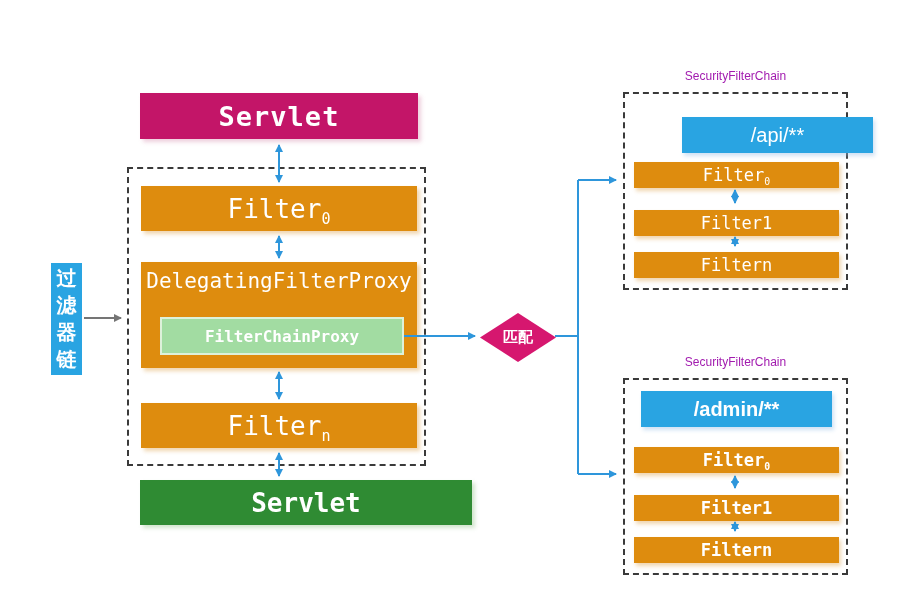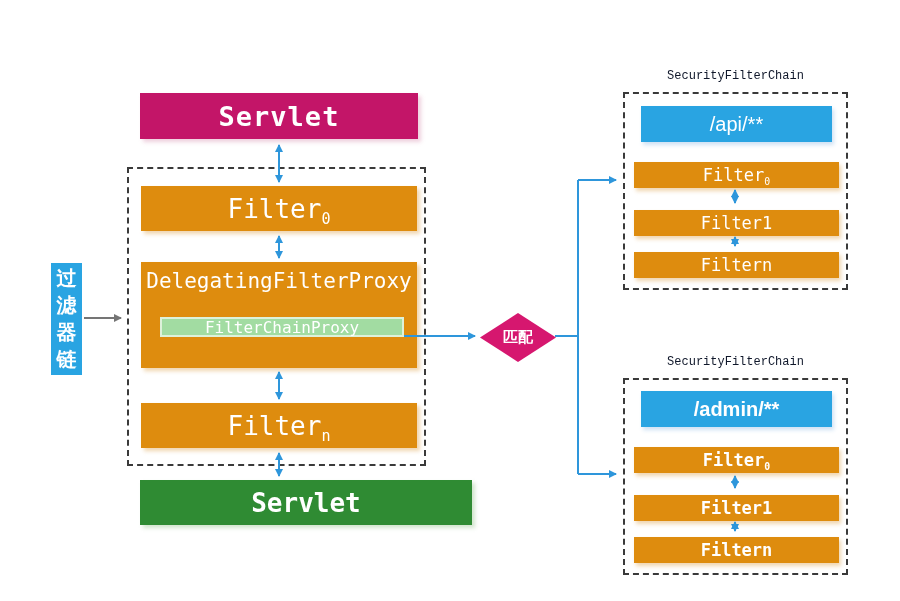--- a/index.html
+++ b/index.html
@@ -13,22 +13,22 @@
     color:#fff; box-sizing:border-box;
   }
   .shadow { box-shadow:3px 3px 4px rgba(222,165,80,0.45); }
 
   .client   { left:140px; top:93px;  width:278px; height:46px; background:var(--magenta);
               font-size:27px; font-weight:bold; letter-spacing:1px;
               box-shadow:3px 3px 4px rgba(210,120,160,0.35); }
   .filter0  { left:141px; top:186px; width:276px; height:45px; background:var(--orange); font-size:26px; }
   .bigbox   { left:141px; top:262px; width:276px; height:106px; background:var(--orange);
               align-items:flex-start; font-size:21px; padding-top:7px; }
-  .fcp      { left:160px; top:317px; width:244px; height:20px; background:var(--light-green-fill);
-              border:2px solid var(--light-green-border); font-size:16px; font-weight:normal;
+  .fcp      { left:160px; top:317px; width:244px; height:38px; background:var(--light-green-fill);
+              border:2px solid var(--light-green-border); font-size:16px; font-weight:bold;
               box-shadow:none; }
   .filtern  { left:141px; top:403px; width:276px; height:45px; background:var(--orange); font-size:26px; }
   .servlet  { left:140px; top:480px; width:332px; height:45px; background:var(--green); font-size:26px;
               box-shadow:3px 3px 4px rgba(140,190,130,0.4);font-weight:bold; }
 
   .main-dash { left:127px; top:167px; width:299px; height:299px;
                border:2px dashed #3a3a3a; box-sizing:border-box; }
 
   .side-label {
     left:51px; top:263px; width:31px; height:112px; background:var(--blue);
@@ -40,21 +40,21 @@
   .diamond {
     left:480px; top:313px; width:76px; height:49px; background:var(--diamond-pink);
     clip-path:polygon(50% 0%, 100% 50%, 50% 100%, 0% 50%);
     display:flex; align-items:center; justify-content:center;
     color:#fff; font-family:Liberation Sans, sans-serif; font-weight:bold; font-size:15px;
   }
 
   .chain { position:absolute; width:225px; }
   .chain-title {
     height:20px; line-height:20px; text-align:center;
-    font-family:Liberation Mono, monospace; font-size:12px; color:#0f172a;
+    font-family:Liberation Sans, sans-serif; font-size:12px; color:#a21caf;
   }
   .chain-dash {
     position:absolute; left:0; width:225px;
     border:2px dashed #3a3a3a; box-sizing:border-box;
   }
   .pattern {
     position:absolute; left:16px; width:191px; height:36px; background:var(--blue);
     display:flex; align-items:center; justify-content:center; color:#fff;
     font-family:"Liberation Sans", sans-serif; font-size:20px;
     box-shadow:2px 3px 4px rgba(150,190,230,0.45);
@@ -95,21 +95,21 @@
     <span class="txt"><span>Filter</span><sub>n</sub></span>
   </div>
 
   <div class="box servlet">Servlet</div>
 
   <div class="abs diamond">匹配</div>
 
   <div class="chain" style="left:623px; top:66px;">
     <div class="chain-title">SecurityFilterChain</div>
     <div class="chain-dash" style="top:26px; height:198px;">
-      <div class="pattern" style="top:12px;">/api/**</div>
+      <div class="pattern" style="top:23px;margin-left:41px;">/api/**</div>
       <div class="frow" style="top:68px;">
         <span class="txt"><span>Filter</span><sub>0</sub></span>
       </div>
       <div class="frow" style="top:116px;">
         <span class="txt"><span>Filter1</span><sub></sub></span>
       </div>
       <div class="frow" style="top:158px;">
         <span class="txt"><span>Filtern</span><sub></sub></span>
       </div>
     </div>

